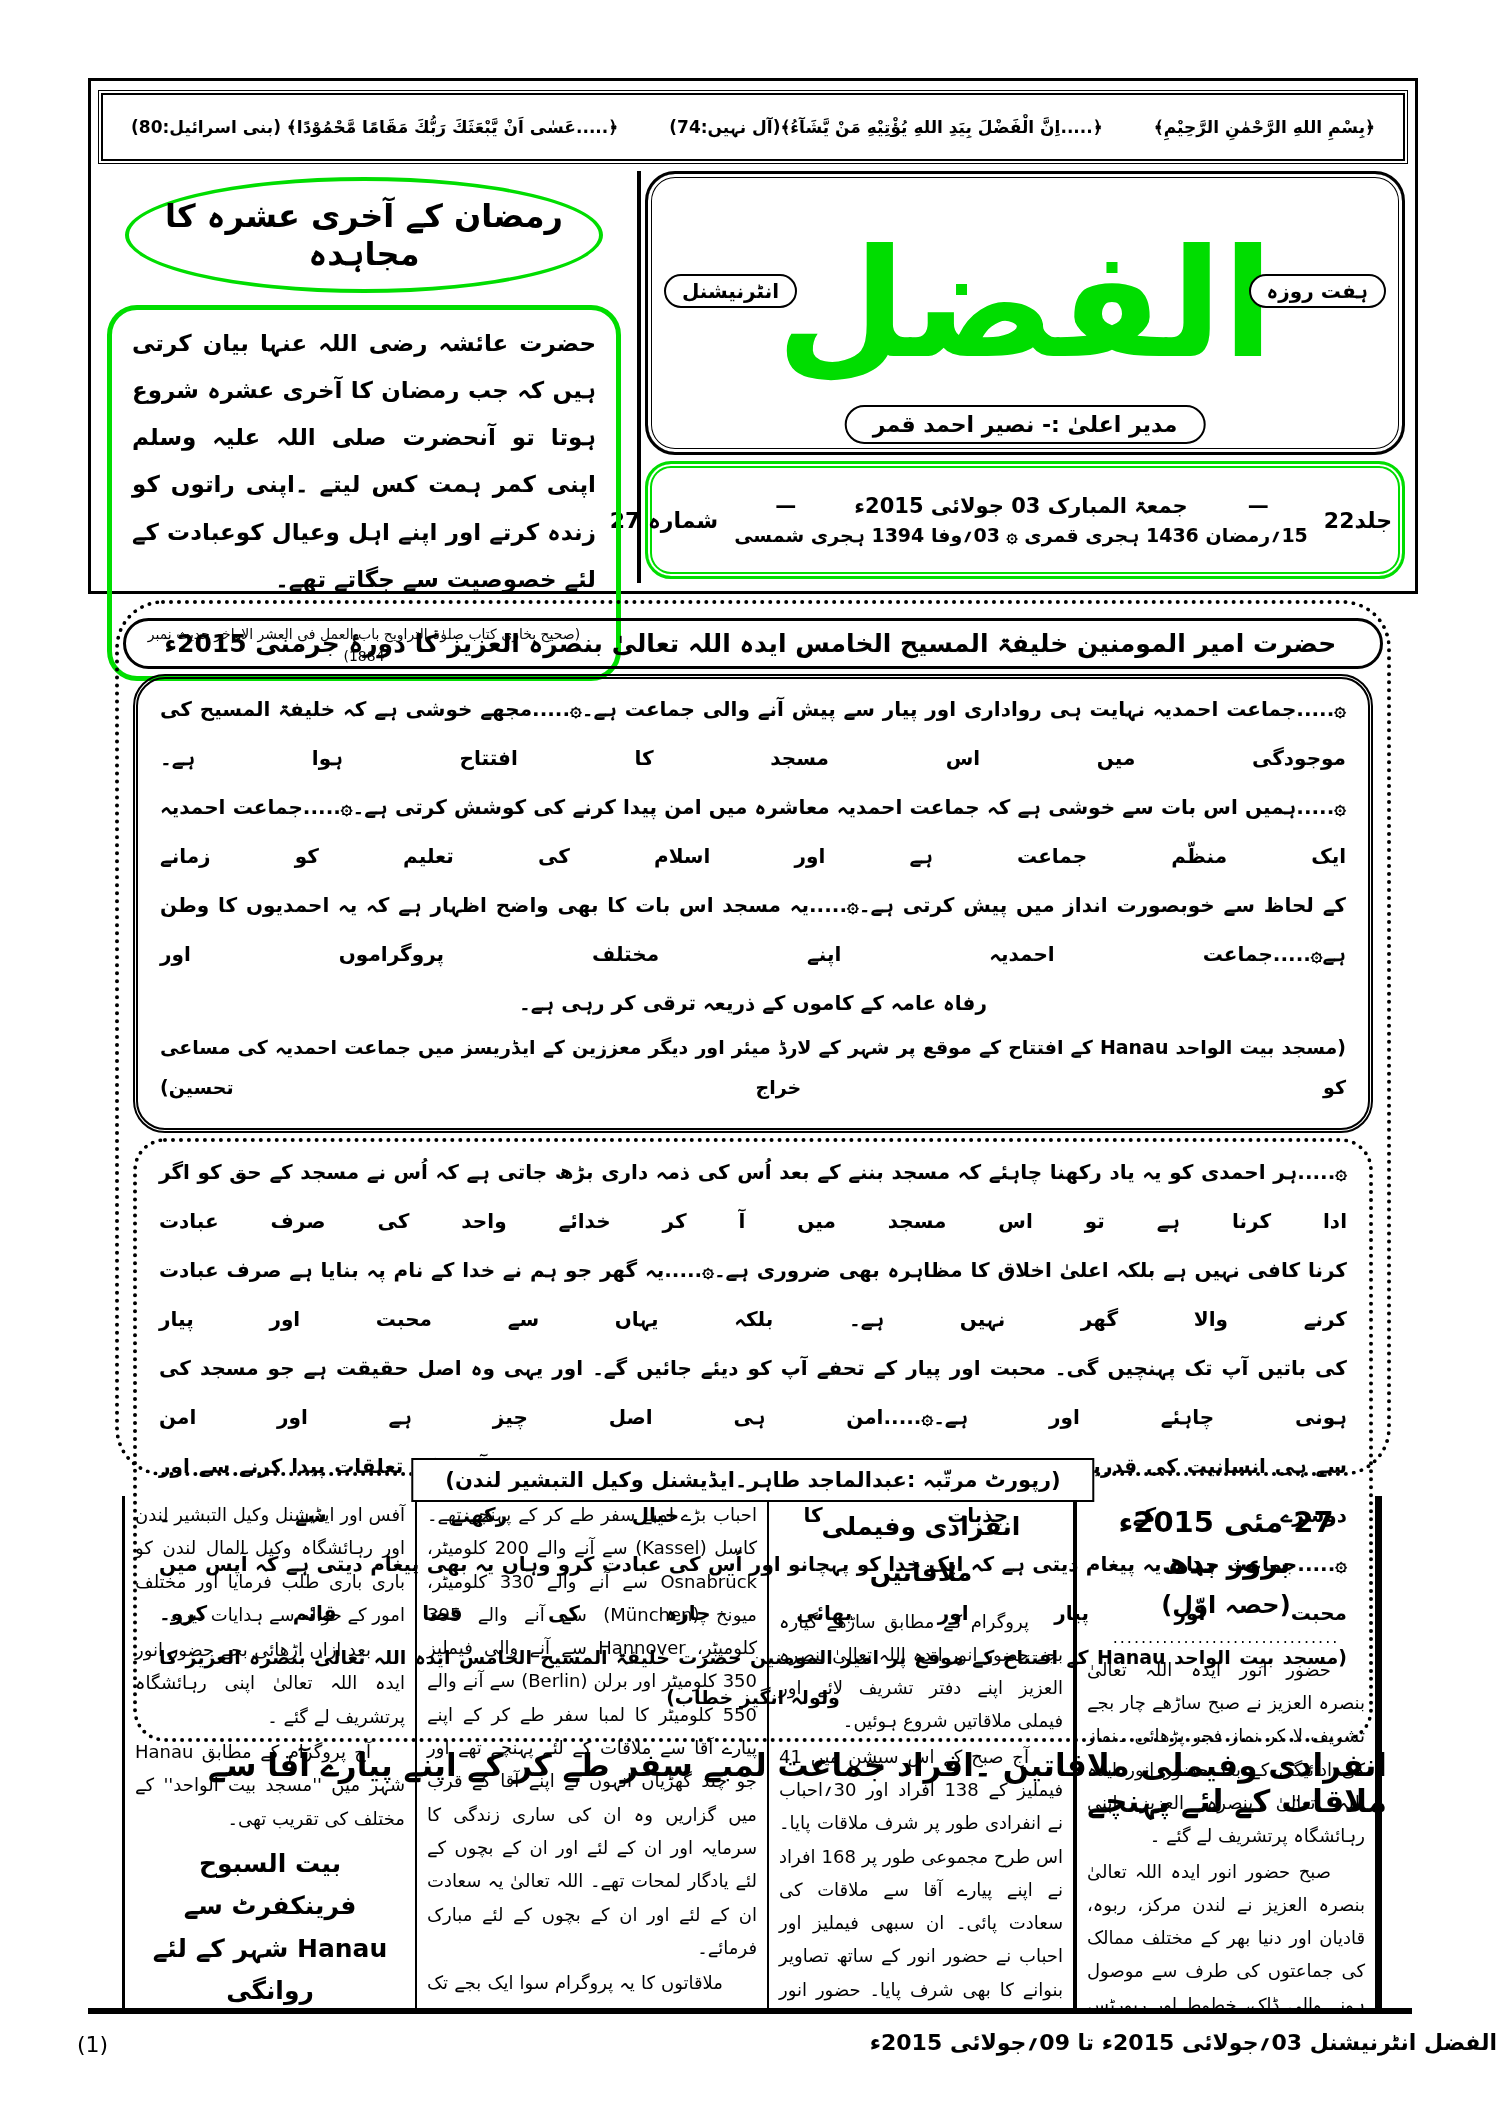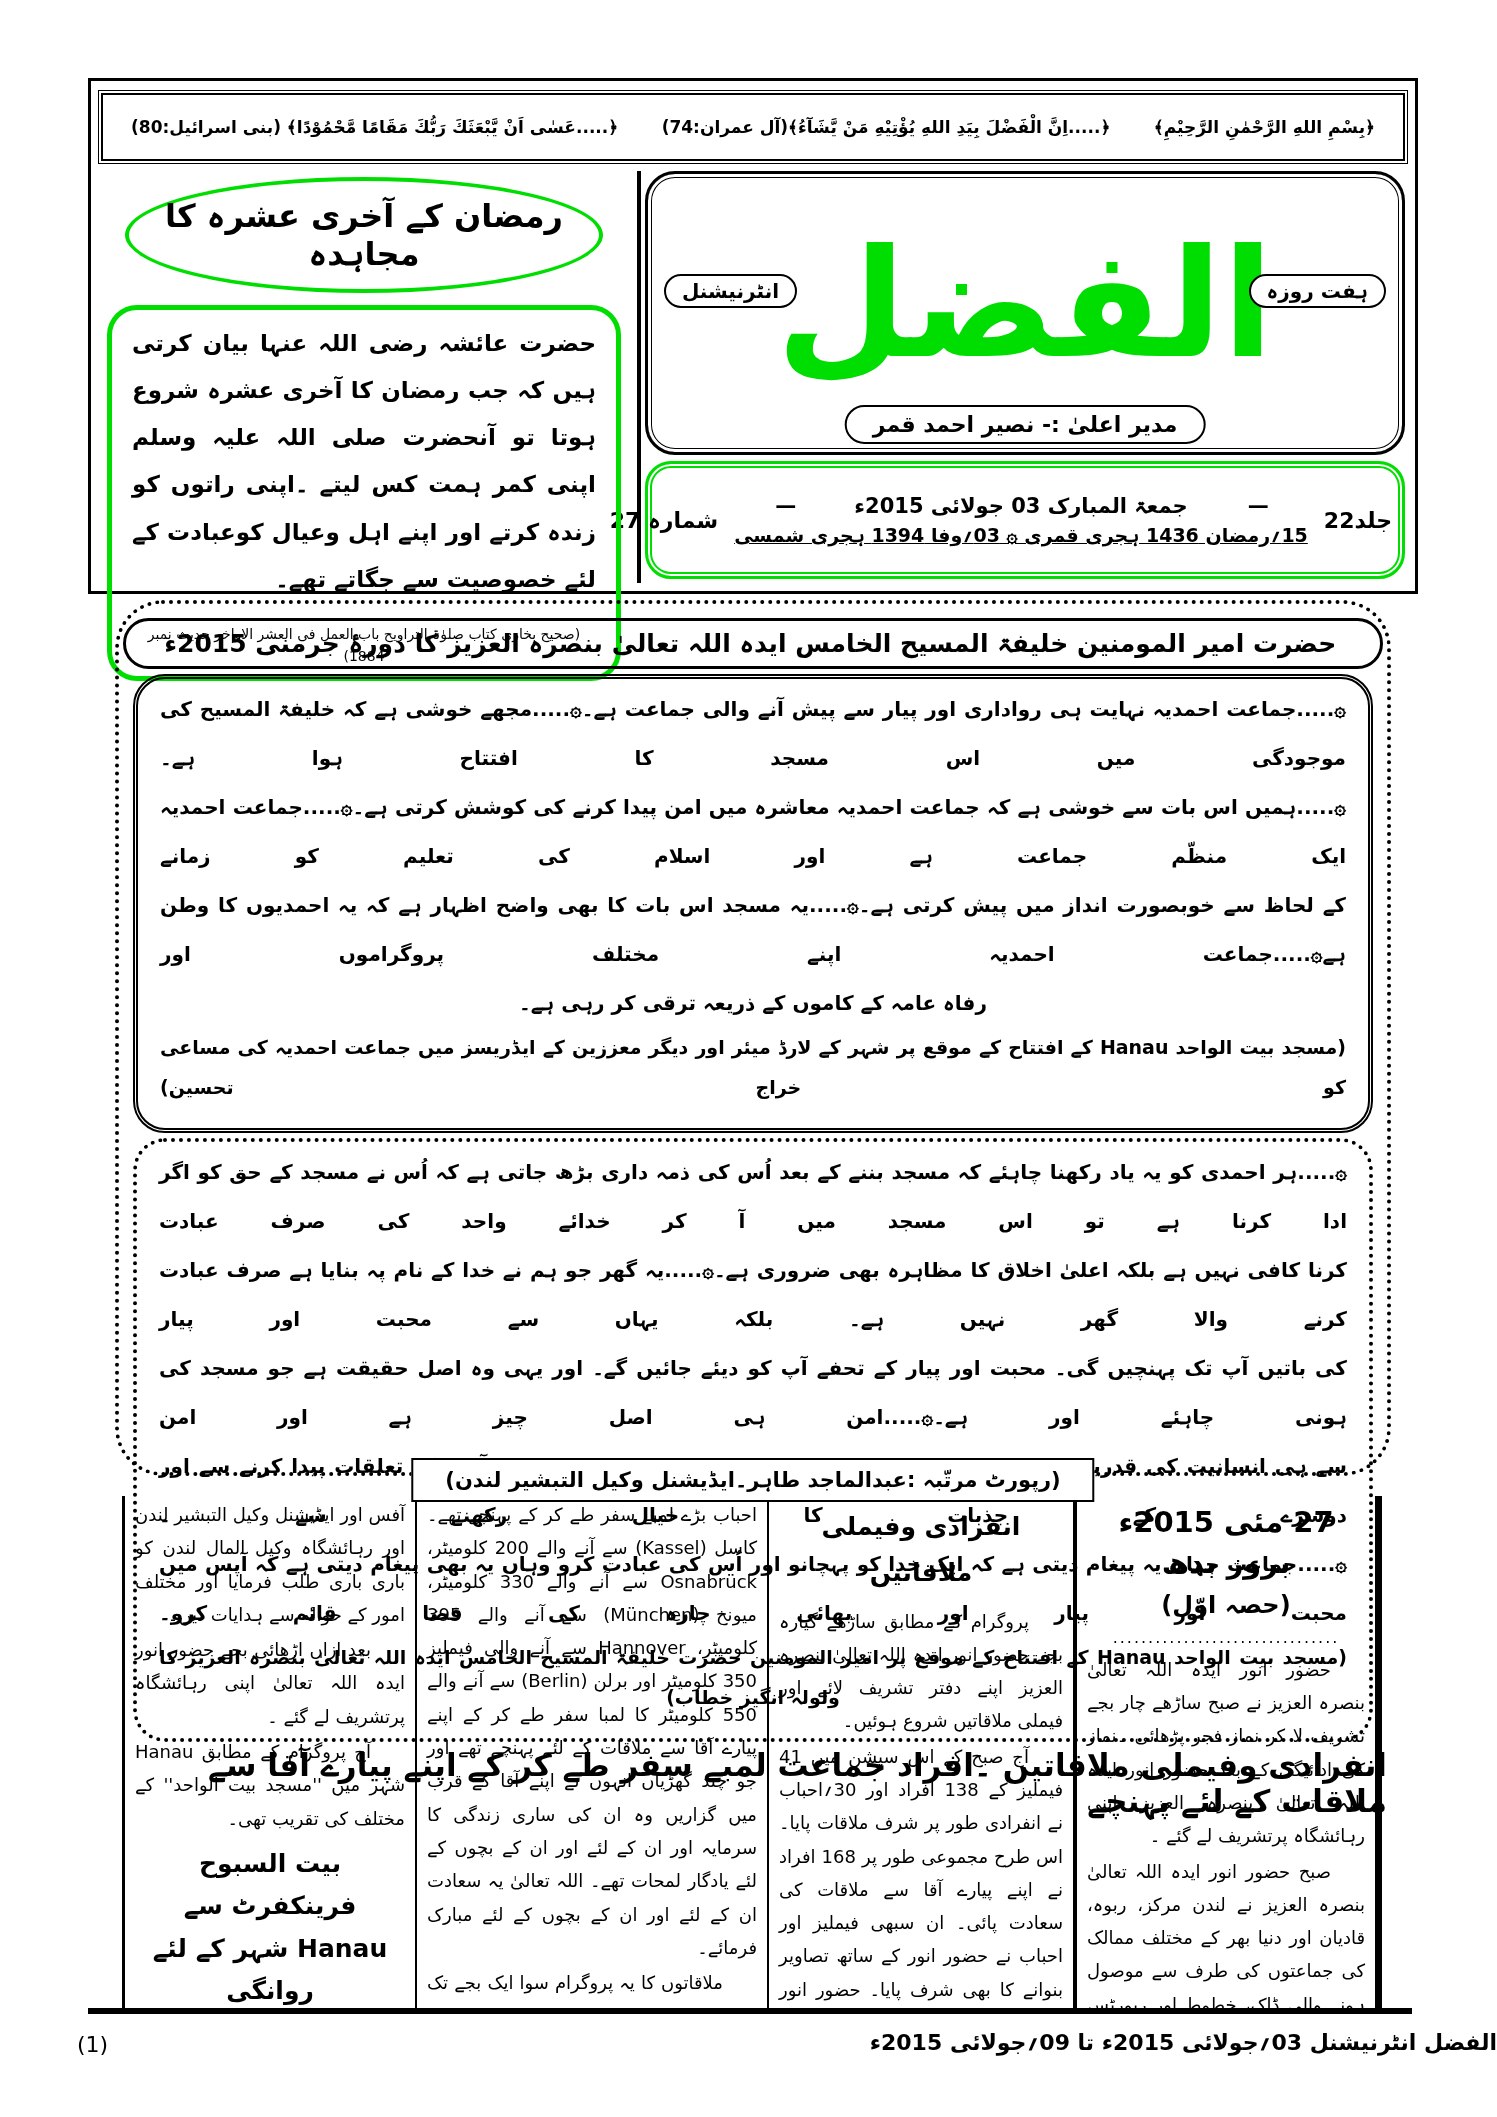--- a/index.html
+++ b/index.html
@@ -52,21 +52,21 @@
   .date-bar{
     height:112px;border:3px solid var(--green);border-radius:26px;
     box-shadow:inset 0 0 0 2px #fff, inset 0 0 0 4px var(--green);
     display:flex;align-items:center;direction:rtl;padding:0 10px;
   }
   .db-side{width:88px;text-align:center;font-weight:bold;font-size:22px;white-space:nowrap;}
   .db-bar{width:3px;height:78px;background:var(--ink);margin:0 8px;}
   .db-center{flex:1;text-align:center;font-weight:bold;}
   .db-line1{font-size:21px;display:flex;align-items:center;justify-content:center;gap:60px;}
   .db-dash{font-weight:bold;letter-spacing:-2px;}
-  .db-line2{font-size:19px;margin-top:6px;white-space:nowrap;text-decoration:underline;}
+  .db-line2{font-size:19px;margin-top:6px;white-space:nowrap;}
   
   .ramadan-col{flex:1;padding:4px 12px 0 6px;}
   .ramadan-title{
     margin:2px auto 12px;width:90%;border:4px solid var(--green);border-radius:50%;
     text-align:center;font-size:32px;font-weight:bold;padding:16px 4px;
   }
   .ramadan-box{
     border:5px solid var(--green);border-radius:30px;padding:10px 20px 8px;
     font-size:23px;font-weight:bold;line-height:2.05;text-align:justify;
   }
@@ -122,21 +122,21 @@
     font-size:22px;font-weight:bold;
   }
   .page-number{position:absolute;top:2032px;right:1360px;left:120px;width:60px;font-size:22px;direction:ltr;text-align:left;}
 </style>
 </head>
 <body>
 
 <div class="header-frame">
   <div class="verse-strip">
     <span>﴿بِسْمِ اللهِ الرَّحْمٰنِ الرَّحِيْمِ﴾</span>
-    <span>﴿.....اِنَّ الْفَضْلَ بِيَدِ اللهِ يُؤْتِيْهِ مَنْ يَّشَآءُ﴾(آل عمران:74)</span>
+    <span>﴿.....اِنَّ الْفَضْلَ بِيَدِ اللهِ يُؤْتِيْهِ مَنْ يَّشَآءُ﴾(آل نہیں:74)</span>
     <span>﴿.....عَسٰى اَنْ يَّبْعَثَكَ رَبُّكَ مَقَامًا مَّحْمُوْدًا﴾ (بنی اسرائیل:80)</span>
   </div>
 
   <div class="header-body">
 
     <div class="masthead-col">
       <div class="masthead-box">
         <div class="logo">الفضل</div>
         <div class="pill pill-weekly">ہفت روزہ</div>
         <div class="pill pill-intl">انٹرنیشنل</div>

